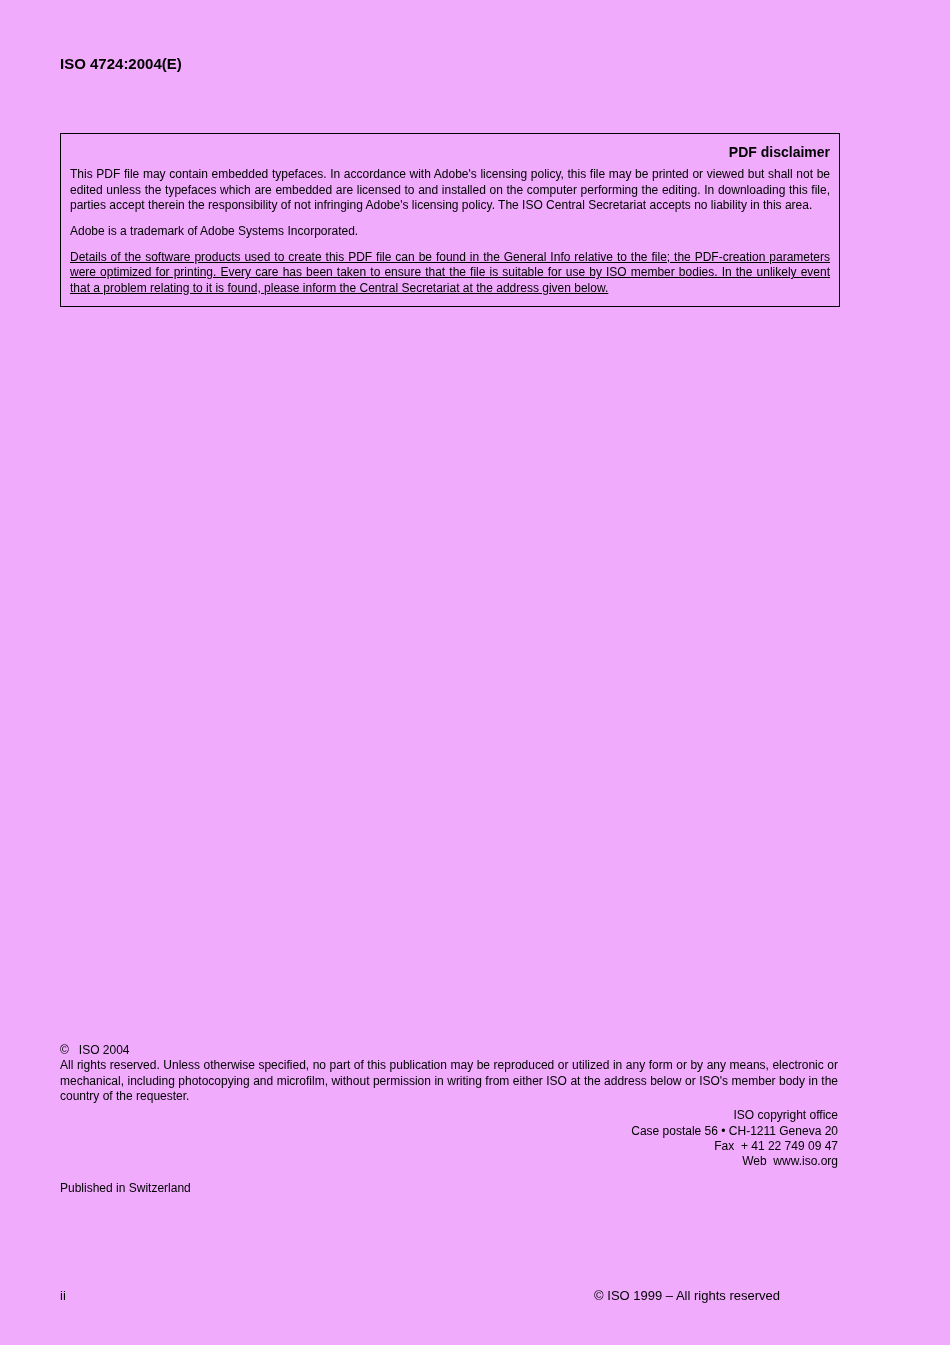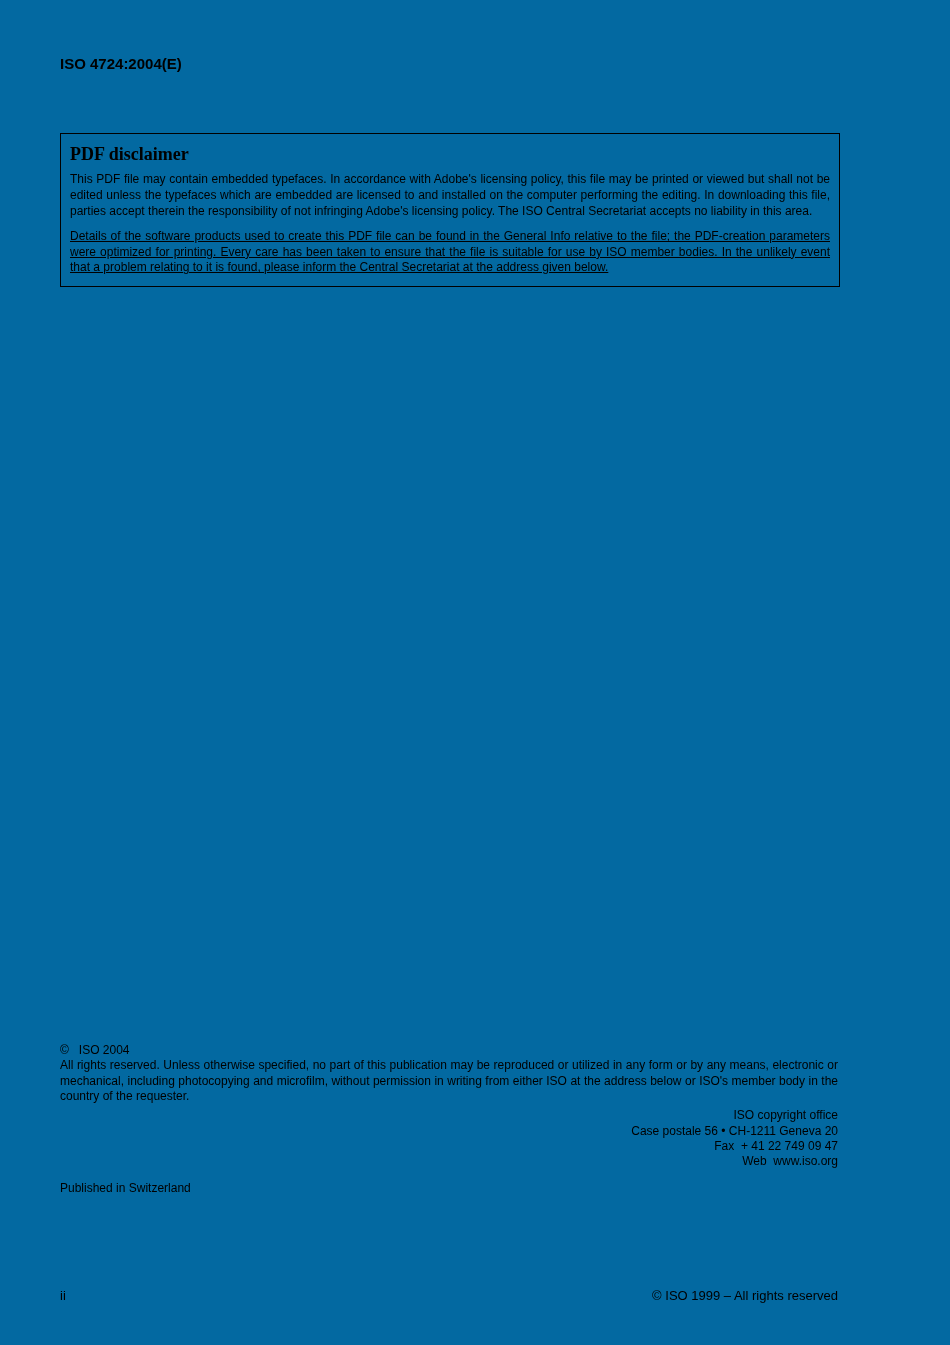--- a/index.html
+++ b/index.html
@@ -4,21 +4,21 @@
 <style>
   html, body {
     margin: 0;
     padding: 0;
     background: #ffffff;
   }
   .page {
     position: relative;
     width: 950px;
     height: 1345px;
-    background: #0369a1;
+    background: #f0abfc;
     font-family: "Liberation Sans", "DejaVu Sans", sans-serif;
     color: #000000;
     overflow: hidden;
   }
   .doc-header {
     position: absolute;
     left: 60px;
     top: 55px;
     font-size: 15px;
     font-weight: bold;
@@ -27,25 +27,24 @@
     position: absolute;
     left: 60px;
     top: 133px;
     width: 760px;
     border: 1px solid #000000;
     padding: 7px 9px 10px 9px;
     font-size: 12px;
     line-height: 1.3;
   }
   .disclaimer-title {
-    text-align: left;
+    text-align: right;
     font-weight: bold;
-    font-size: 18px;
+    font-size: 14px;
     margin: 2px 0 6px 0;
-    font-family: Liberation Serif, serif;
   }
   .disclaimer-box p {
     margin: 0 0 10px 0;
   }
   .disclaimer-box p:last-child {
     margin-bottom: 0;
     text-decoration: underline;
   }
   .just {
     text-align: justify;
@@ -74,37 +73,38 @@
     line-height: 1.27;
     text-align: right;
   }
   .published-line {
     margin-top: 12px;
   }
   .footer {
     position: absolute;
     left: 60px;
     top: 1288px;
-    width: 778px;
+    width: 720px;
     display: flex;
     justify-content: space-between;
     align-items: baseline;
     font-size: 13px;
   }
 </style>
 </head>
 <body>
 
 <div class="page">
 
   <div class="doc-header">ISO 4724:2004(E)</div>
 
   <div class="disclaimer-box">
     <div class="disclaimer-title">PDF disclaimer</div>
     <p class="just">This PDF file may contain embedded typefaces. In accordance with Adobe's licensing policy, this file may be printed or viewed but shall not be edited unless the typefaces which are embedded are licensed to and installed on the computer performing the editing. In downloading this file, parties accept therein the responsibility of not infringing Adobe's licensing policy. The ISO Central Secretariat accepts no liability in this area.</p>
+    <p>Adobe is a trademark of Adobe Systems Incorporated.</p>
     <p class="just">Details of the software products used to create this PDF file can be found in the General Info relative to the file; the PDF-creation parameters were optimized for printing. Every care has been taken to ensure that the file is suitable for use by ISO member bodies. In the unlikely event that a problem relating to it is found, please inform the Central Secretariat at the address given below.</p>
   </div>
 
   <div class="copyright-section">
     <div class="copyright-symbol-line">©   ISO 2004</div>
     <div class="copyright-notice">All rights reserved. Unless otherwise specified, no part of this publication may be reproduced or utilized in any form or by any means, electronic or mechanical, including photocopying and microfilm, without permission in writing from either ISO at the address below or ISO's member body in the country of the requester.</div>
     <div class="address-block">
       <div class="address-line">ISO copyright office</div>
       <div class="address-line">Case postale 56 • CH-1211 Geneva 20</div>
       <div class="address-line">Fax  + 41 22 749 09 47</div>

